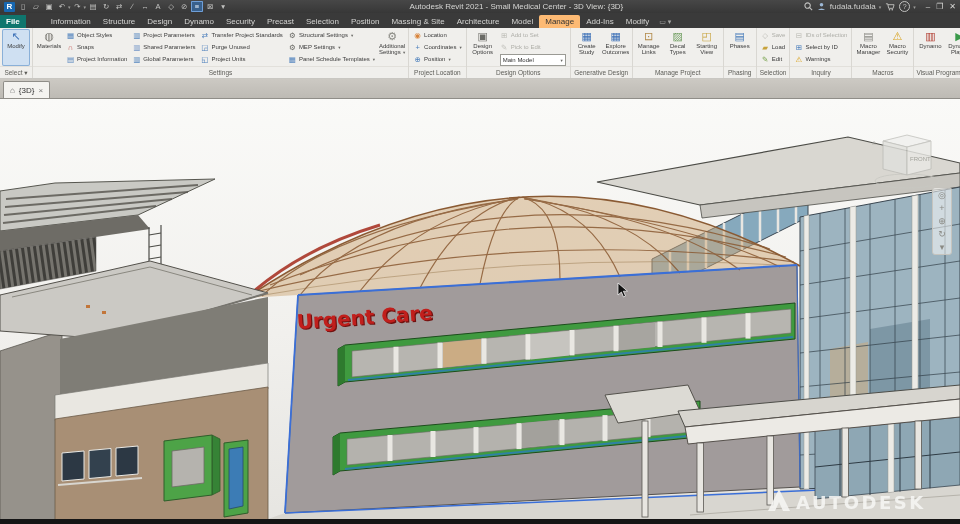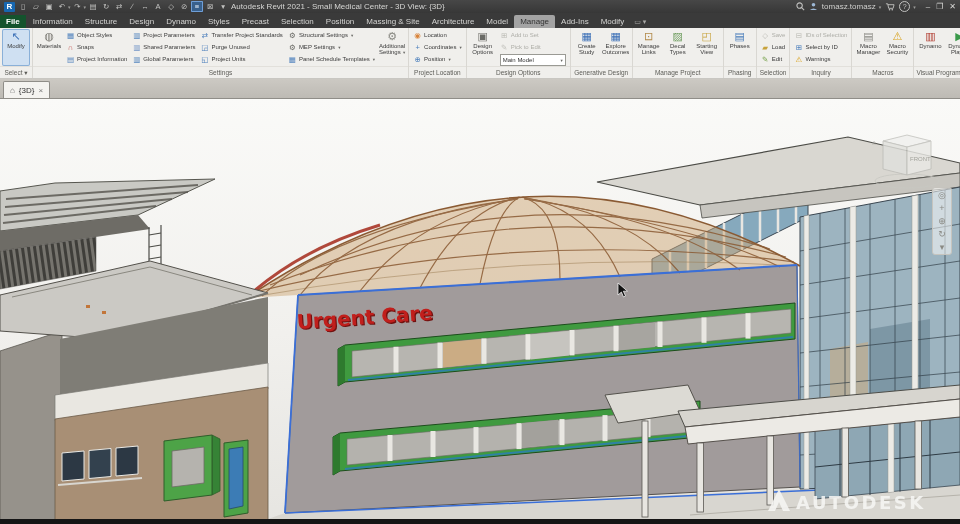--- a/index.html
+++ b/index.html
@@ -4,30 +4,30 @@
 <style>
   html,body{margin:0;padding:0}
   body{width:960px;height:524px;overflow:hidden;font-family:"Liberation Sans",sans-serif;background:#e9e8e5;position:relative}
   
   .titlebar{height:13px;background:linear-gradient(#474747,#373737);display:flex;align-items:center;padding:0 4px;gap:2px}
   .revit-logo{width:11px;height:10px;background:#1767b0;color:#fff;font-weight:bold;font-size:8px;line-height:10px;text-align:center;border-radius:1px}
   .qat{display:flex;align-items:center;gap:1px}
   .qat-icon{min-width:10px;height:11px;font-size:7.5px;color:#c2c2c0;display:flex;align-items:center;justify-content:center;padding:0 1px;border-radius:1px}
   .qat-icon.active{background:#38608c;color:#eaf2fb;box-shadow:0 0 0 1px #6f9fd8 inset}
   .qat-arrow{font-size:5px;color:#9a9a98;margin-left:-1px}
-  .title-text{flex:1;text-align:left;color:#d6d6d4;font-size:8px;white-space:nowrap;overflow:hidden}
+  .title-text{flex:1;text-align:center;color:#d6d6d4;font-size:8px;white-space:nowrap;overflow:hidden}
   .tb-right{display:flex;align-items:center;gap:4px;color:#c2c2c0;font-size:8px}
   .tb-ic{display:flex;align-items:center;gap:2px}
   .tb-user{color:#cfcfcd}
   .win-btns{display:flex;gap:6px;margin-left:6px;color:#d8d8d6;font-size:8px}
   
   .tabrow{height:15px;background:#3a3a3a;display:flex;align-items:flex-end;font-size:8px;color:#d4d4d2}
   .tab{padding:2px 6px;white-space:nowrap}
-  .tab.file{background:#14532d;color:#fff;font-weight:bold;margin-right:1px}
-  .tab.active{background:#a3a3a3;color:#333;border-radius:2px 2px 0 0}
+  .tab.file{background:#0f766e;color:#fff;font-weight:bold;margin-right:19px}
+  .tab.active{background:#fdba74;color:#333;border-radius:2px 2px 0 0}
   .tabrow-extra{margin-left:4px;color:#a9a9a7;font-size:7px;display:flex;gap:2px;align-items:center;padding-bottom:2px}
   
   .ribbon{height:50px;background:#f0efec;display:flex;border-bottom:1px solid #c9c7c2;overflow:hidden}
   .panel{display:flex;flex-direction:column;border-right:1px solid #d9d7d2;flex:0 0 auto}
   .panel-body{flex:1;display:flex;align-items:stretch;gap:1px;padding:1px 2px 0}
   .big-btn{width:28px;display:flex;flex-direction:column;align-items:center;font-size:6px;line-height:1.08;text-align:center;color:#3b3b3b;padding-top:1px;border-radius:2px}
   .big-btn .ic{font-size:11px;height:13px;line-height:13px}
   .big-btn.active{background:#cfe0f2;box-shadow:0 0 0 1px #8ab0d8 inset}
   .btn-col{display:flex;flex-direction:column;justify-content:flex-start}
   .row-btn{display:flex;align-items:center;gap:2px;font-size:6px;color:#3b3b3b;height:12px;white-space:nowrap;padding:0 2px}
@@ -81,21 +81,21 @@
           <circle cx="4" cy="4" r="3" fill="none" stroke="#c2c2c0" stroke-width="1.2"></circle>
           <line x1="6.3" y1="6.3" x2="9" y2="9" stroke="#c2c2c0" stroke-width="1.2"></line>
         </svg>
     </span>
     <span class="tb-ic">
       <svg width="9" height="9" viewBox="0 0 10 10">
           <circle cx="5" cy="3" r="2" fill="#9db8d6"></circle>
           <path d="M1 9 Q5 5.5 9 9 Z" fill="#9db8d6"></path>
         </svg>
     </span>
-    <span class="tb-user">tomasz.tomasz</span>
+    <span class="tb-user">fudala.fudala</span>
     <span class="qat-arrow">▾</span>
     <span class="tb-ic">
       <svg width="10" height="9" viewBox="0 0 11 10">
           <path d="M1 2 h2 l1 5 h5 l1-4 h-7" fill="none" stroke="#c2c2c0" stroke-width="1"></path>
           <circle cx="5" cy="8.6" r="0.9" fill="#c2c2c0"></circle>
           <circle cx="8" cy="8.6" r="0.9" fill="#c2c2c0"></circle>
         </svg>
     </span>
     <span class="tb-ic" style="width:9px;height:9px;border:1px solid #c2c2c0;border-radius:50%;display:flex;align-items:center;justify-content:center;font-size:7px">?</span>
     <span class="qat-arrow">▾</span>
@@ -106,21 +106,21 @@
     </span>
   </div>
 </div>
 
 <div class="tabrow" id="tabrow">
     <div class="tab file">File</div>
     <div class="tab">Information</div>
     <div class="tab">Structure</div>
     <div class="tab">Design</div>
     <div class="tab">Dynamo</div>
-    <div class="tab">Styles</div>
+    <div class="tab">Security</div>
     <div class="tab">Precast</div>
     <div class="tab">Selection</div>
     <div class="tab">Position</div>
     <div class="tab">Massing &amp; Site</div>
     <div class="tab">Architecture</div>
     <div class="tab">Model</div>
     <div class="tab active">Manage</div>
     <div class="tab">Add-Ins</div>
     <div class="tab">Modify</div>
     <div class="tabrow-extra">▭ ▾</div>

